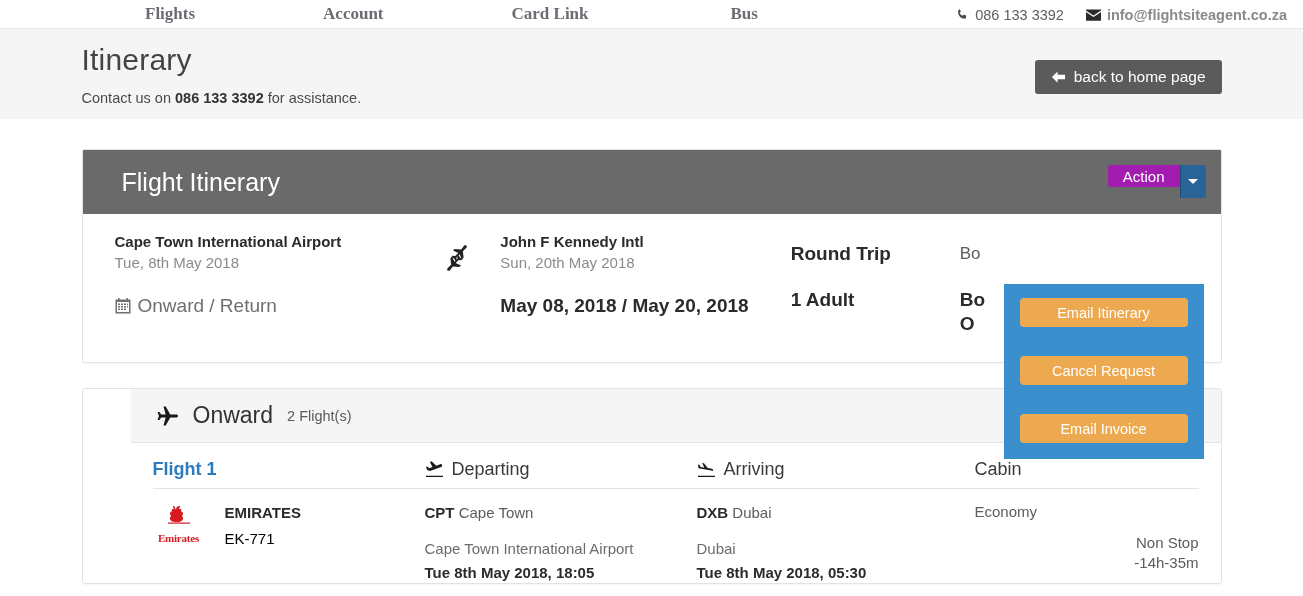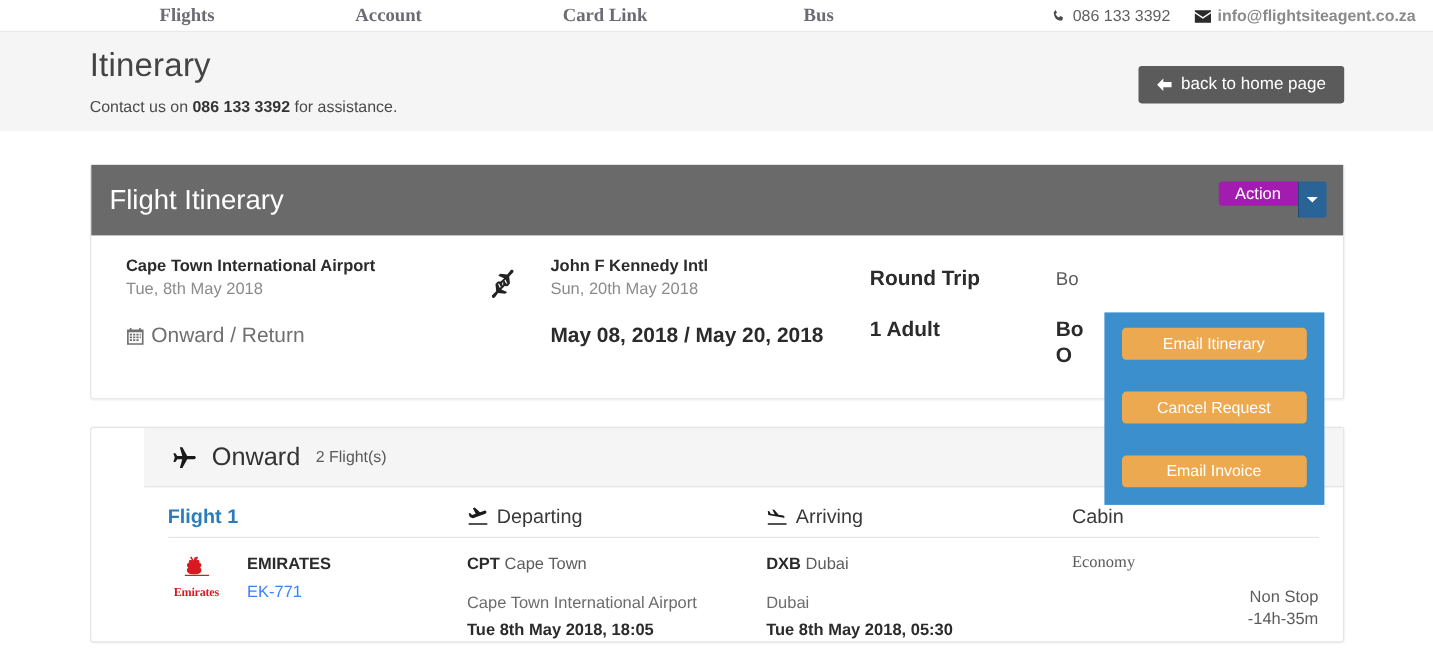--- a/index.html
+++ b/index.html
@@ -122,20 +122,21 @@
     height: 64px;
     display: flex;
     align-items: center;
     padding: 0 17px;
     position: relative;
   }
   .panel-head-title {
     color: #ffffff;
     font-size: 25px;
     font-weight: normal;
+    margin-left: 22px;
   }
 
   
   .action-wrap {
     position: absolute;
     right: 15px;
     top: 15px;
     display: flex;
   }
   .action-btn {
@@ -266,29 +267,29 @@
   .fh-cab { flex: 1; font-size: 18px; color: #3a3a3a; }
   .head-rule { margin: 0 22px; border-top: 1px solid #e3e3e3; }
 
   .flight-row {
     display: flex;
     padding: 14px 22px 0 22px;
   }
   .fr-airline { width: 272px; display: flex; gap: 16px; }
   .logo-box { width: 56px; padding-top: 2px; }
   .al-name { font-size: 15px; font-weight: bold; color: #2b2b2b; line-height: 20px; }
-  .al-code { font-size: 15px; color: #3b82f6; margin-top: 7px; }
+  .al-code { font-size: 15px; color: #000000; margin-top: 7px; }
   .fr-col { width: 272px; }
   .fr-col.arr { width: 278px; }
   .fr-code { font-size: 15px; color: #5c5c5c; line-height: 20px; }
   .fr-code b { color: #2b2b2b; font-weight: bold; }
   .fr-city { font-size: 15px; color: #6c6c6c; margin-top: 16px; line-height: 20px; }
   .fr-time { font-size: 15px; font-weight: bold; color: #2b2b2b; margin-top: 4px; line-height: 20px; }
   .fr-cabin-wrap { flex: 1; position: relative; }
-  .fr-cabin { font-size: 15px; color: #5c5c5c; font-family: Liberation Serif, serif; }
+  .fr-cabin { font-size: 15px; color: #5c5c5c; }
   .fr-stops {
     position: absolute;
     right: 0;
     top: 30px;
     text-align: right;
     font-size: 15px;
     color: #5c5c5c;
     line-height: 20px;
   }
 

